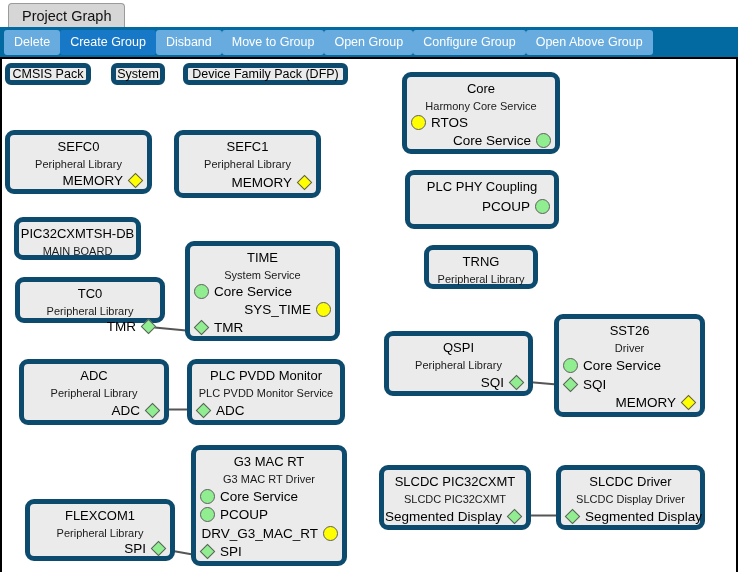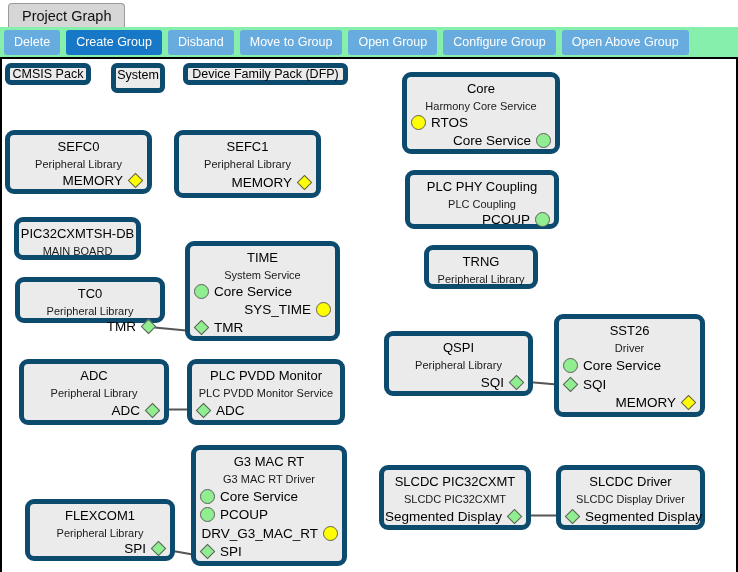--- a/index.html
+++ b/index.html
@@ -7,21 +7,21 @@
 
   
   .tabstrip { height:27px; background:#fff; display:flex; align-items:flex-end; padding-left:8px; }
   .tab {
     background:#d6d6d6; border:1px solid #9b9b9b; border-bottom:none;
     border-radius:4px 4px 0 0; height:24px; padding:0 13px;
     font-size:14.5px; color:#111; display:flex; align-items:center;
   }
 
   
-  .toolbar { height:30px; background:#86efac; display:flex; align-items:center; gap:6px; padding:0 0 0 4px; }
+  .toolbar { height:30px; background:#0369a1; display:flex; align-items:center; padding:0 0 0 4px; }
   .tb-btn {
     border:none; border-radius:3px; height:25px; padding:0 10px;
     background:#68abde; color:#fff; font-size:12.5px; font-family:inherit; cursor:pointer;
     white-space:nowrap;
   }
   .tb-btn.active { background:#1878c8; }
 
   
   .canvas {
     position:relative; width:738px; height:515px; background:#fff;
@@ -68,21 +68,21 @@
   <svg class="lines">
       <line x1="152.5" y1="268.5" x2="197.5" y2="272.8125" stroke="#555555" stroke-width="2"></line>
       <line x1="156.5" y1="350.5" x2="199.5" y2="350.5" stroke="#555555" stroke-width="2"></line>
       <line x1="162.5" y1="490.5" x2="203.5" y2="497.75" stroke="#555555" stroke-width="2"></line>
       <line x1="520.5" y1="322.5" x2="566.5" y2="326.5" stroke="#555555" stroke-width="2"></line>
       <line x1="518.5000152587891" y1="456.50001525878906" x2="568.5" y2="456.50001525878906" stroke="#555555" stroke-width="2"></line>
     </svg>
 <div class="node compact" style="left: 3px; top: 4px; width: 86px; height: 22px;">
       <div class="node-title">CMSIS Pack</div>
     </div>
-    <div class="node compact" style="left: 109px; top: 4px; width: 54px; height: 30px;">
+    <div class="node compact" style="left: 109px; top: 4px; width: 54px; height: 22px;">
       <div class="node-title">System</div>
     </div>
     <div class="node compact" style="left: 181px; top: 4px; width: 165px; height: 22px;">
       <div class="node-title">Device Family Pack (DFP)</div>
     </div>
     <div class="node" style="left: 400px; top: 13px; width: 158px; height: 82px;">
       <div class="node-title">Core</div>
       <div class="node-subtitle">Harmony Core Service</div>
       <div class="row left">
         <span class="shape circle" style="background: rgb(255, 255, 0);"></span>
@@ -104,21 +104,20 @@
     <div class="node" style="left: 172px; top: 71px; width: 147px; height: 68px;">
       <div class="node-title">SEFC1</div>
       <div class="node-subtitle">Peripheral Library</div>
       <div class="row right">
         <span class="row-label">MEMORY</span>
         <span class="shape diamond" style="background: rgb(255, 255, 0);"></span>
       </div>
     </div>
     <div class="node" style="left: 403px; top: 111px; width: 154px; height: 59px;">
       <div class="node-title">PLC PHY Coupling</div>
-      <div class="node-subtitle">PLC Coupling</div>
       <div class="row right">
         <span class="row-label">PCOUP</span>
         <span class="shape circle" style="background: rgb(144, 238, 144);"></span>
       </div>
     </div>
     <div class="node" style="left: 12px; top: 158px; width: 127px; height: 43px;">
       <div class="node-title">PIC32CXMTSH-DB</div>
       <div class="node-subtitle">MAIN BOARD</div>
     </div>
     <div class="node" style="left: 183px; top: 182px; width: 155px; height: 100px;">

